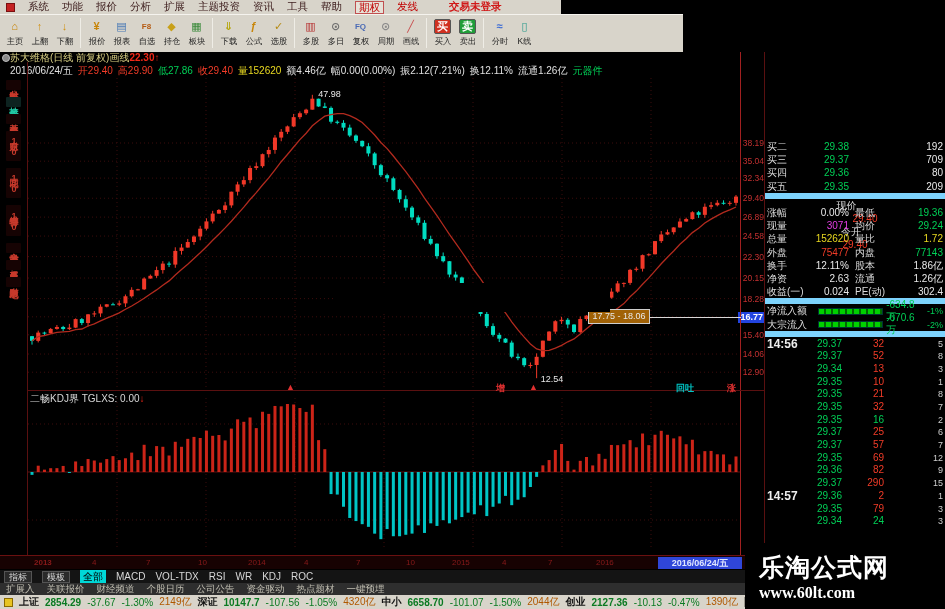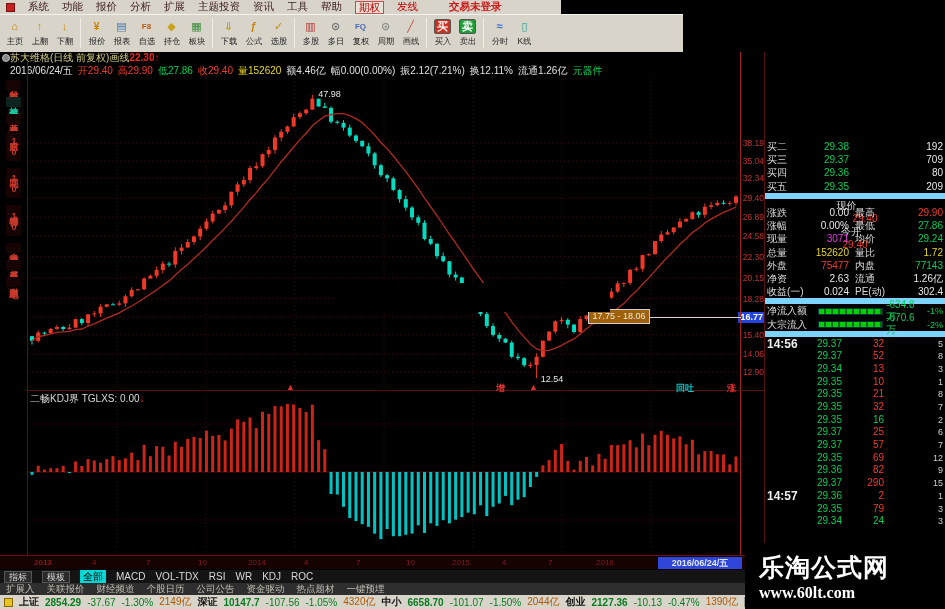--- a/index.html
+++ b/index.html
@@ -671,48 +671,48 @@
         <span class="pl2"></span>
         <span class="pv2 c-w">209</span>
       </div>
       <div class="prow bt">
         <span class="pl">现价</span>
         <span class="pv c-r">29.40</span>
         <span class="pl2">今开</span>
         <span class="pv2 c-r">29.40</span>
       </div>
       <div class="prow">
-        <span class="pl">涨跌</span>
-        <span class="pv c-w">0.00</span>
-        <span class="pl2">最高</span>
-        <span class="pv2 c-r">29.90</span>
-      </div>
-      <div class="prow">
         <span class="pl">涨幅</span>
         <span class="pv c-w">0.00%</span>
         <span class="pl2">最低</span>
-        <span class="pv2 c-g">27.86</span>
+        <span class="pv2 c-g">19.36</span>
       </div>
       <div class="prow">
         <span class="pl">现量</span>
         <span class="pv c-m">3071</span>
         <span class="pl2">均价</span>
         <span class="pv2 c-g">29.24</span>
       </div>
       <div class="prow">
         <span class="pl">总量</span>
         <span class="pv c-y">152620</span>
         <span class="pl2">量比</span>
         <span class="pv2 c-y">1.72</span>
       </div>
       <div class="prow">
         <span class="pl">外盘</span>
         <span class="pv c-r">75477</span>
         <span class="pl2">内盘</span>
         <span class="pv2 c-g">77143</span>
+      </div>
+      <div class="prow">
+        <span class="pl">换手</span>
+        <span class="pv c-w">12.11%</span>
+        <span class="pl2">股本</span>
+        <span class="pv2 c-w">1.86亿</span>
       </div>
       <div class="prow">
         <span class="pl">净资</span>
         <span class="pv c-w">2.63</span>
         <span class="pl2">流通</span>
         <span class="pv2 c-w">1.26亿</span>
       </div>
       <div class="prow">
         <span class="pl">收益(一)</span>
         <span class="pv c-w">0.024</span>

